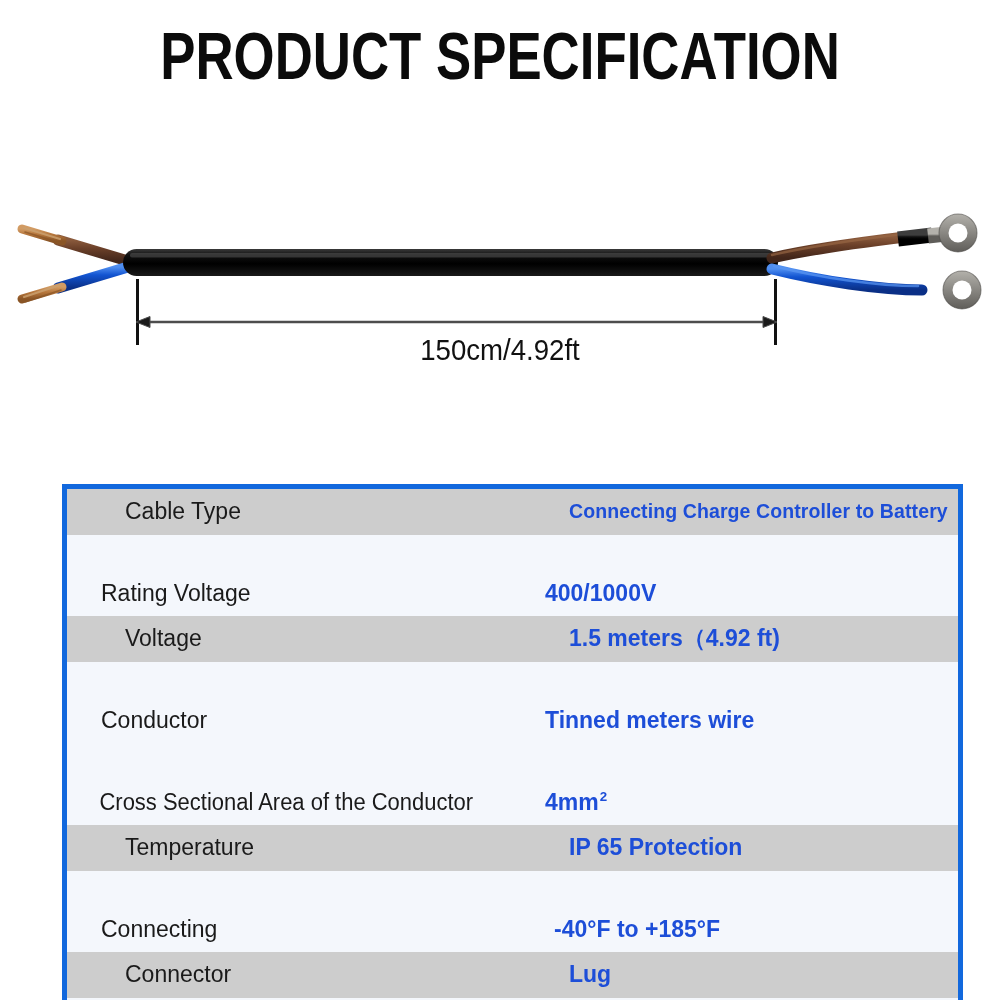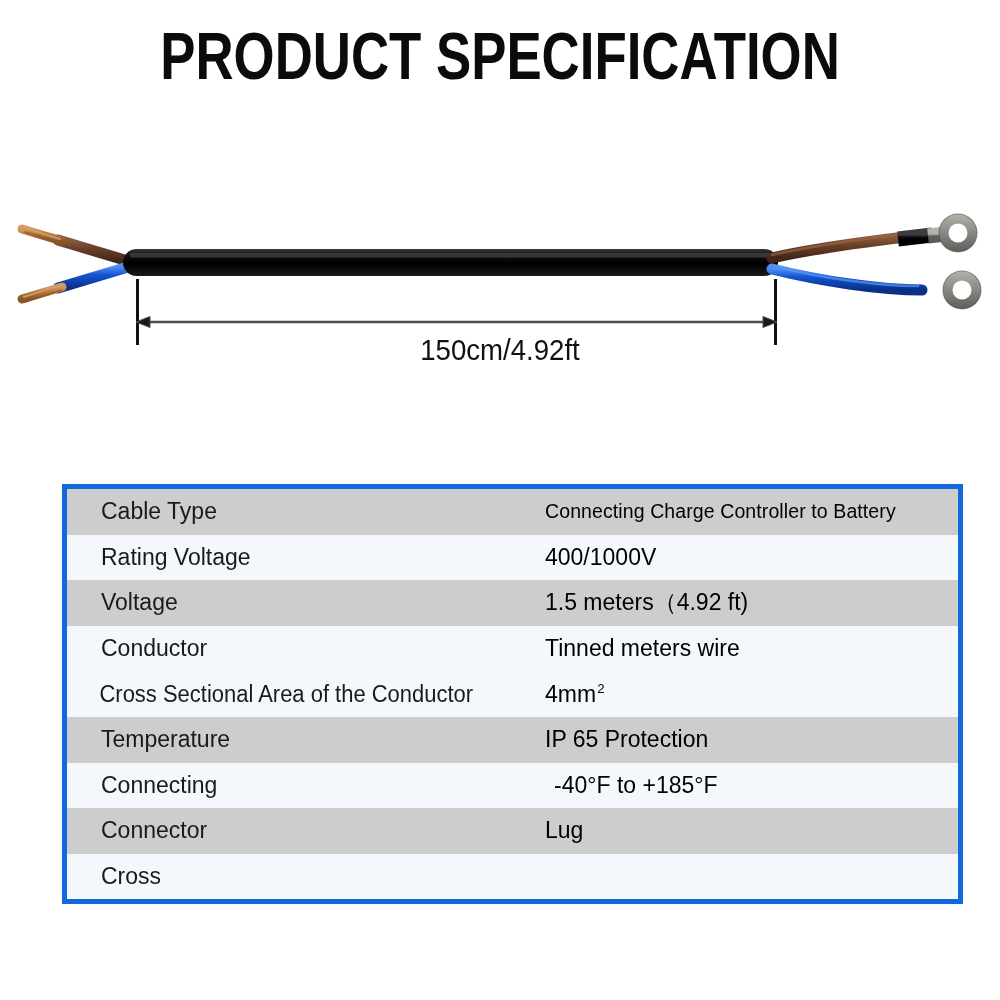--- a/index.html
+++ b/index.html
@@ -67,42 +67,43 @@
     box-sizing: border-box;
     border: 5px solid #1268dd;
     background: #f4f7fc;
   }
   .spec-row {
     display: flex;
     align-items: center;
     height: 45.6px;
     box-sizing: border-box;
   }
-  .spec-row.odd  { background: #cdcdcd; }
-  .spec-row.even { background: #f4f7fc; }
+  .spec-row.odd  { background: #cdcdcd; padding-left: 24px; }
+  .spec-row.even { background: #f4f7fc; margin-top: 36px; }
 
   .spec-label {
     flex: 0 0 478px;
     padding-left: 34px;
     box-sizing: border-box;
     font-size: 23px;
     color: #1a1a1a;
     white-space: nowrap;
     overflow: hidden;
   }
   .spec-label.condensed {
     transform: scaleX(0.955);
     transform-origin: left center;
   }
   .spec-value {
     flex: 1 1 auto;
     font-size: 23px;
-    color: #000000;
+    color: #1d4ed8;
     white-space: nowrap;
     position: relative;
+    font-weight: bold;
   }
   .spec-value.small {
     font-size: 19.5px;
     letter-spacing: 0.1px;
   }
   .spec-value.indent { padding-left: 9px; }
   .spec-value sup {
     font-size: 0.58em;
     vertical-align: super;
     line-height: 0;

